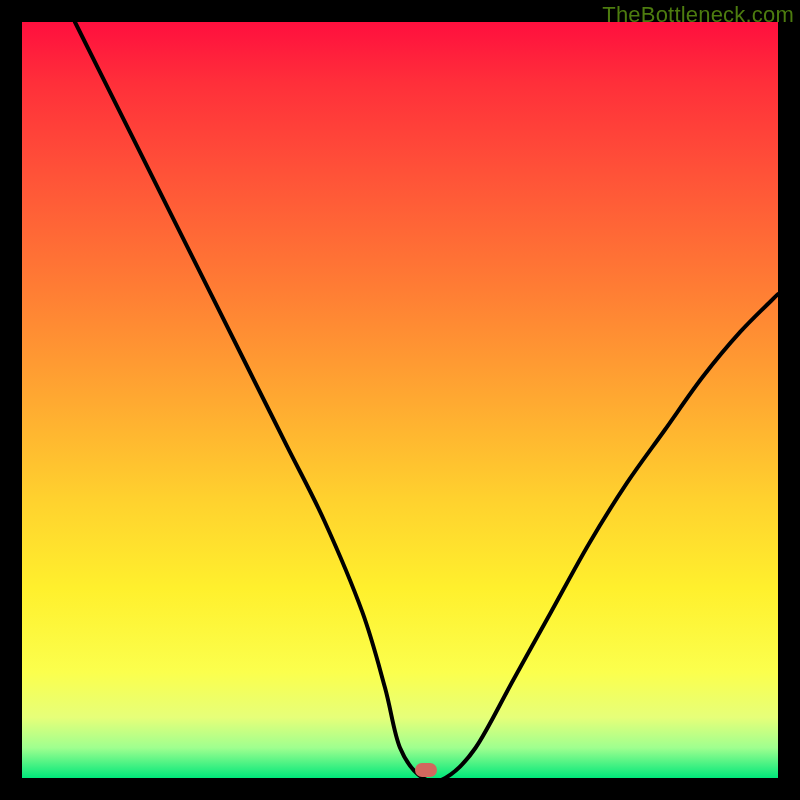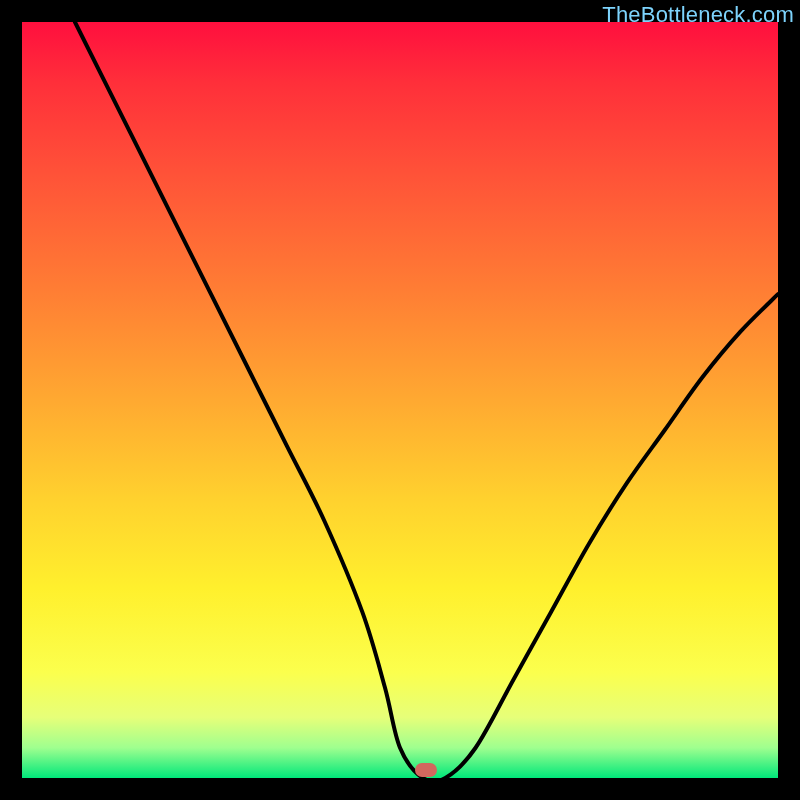--- a/index.html
+++ b/index.html
@@ -38,21 +38,21 @@
       #fbff4d 86%,
       #e6ff79 92%,
       #9fff8f 96%,
       #00e77a 100%
     );
   }
   .watermark {
     position: absolute;
     top: 2px;
     right: 6px;
-    color: #7dd3fc;
+    color: #4d7c0f;
     font-size: 22px;
     letter-spacing: 0.2px;
     user-select: none;
   }
   svg.curve {
     position: absolute;
     left: 0;
     top: 0;
     width: 756px;
     height: 756px;

